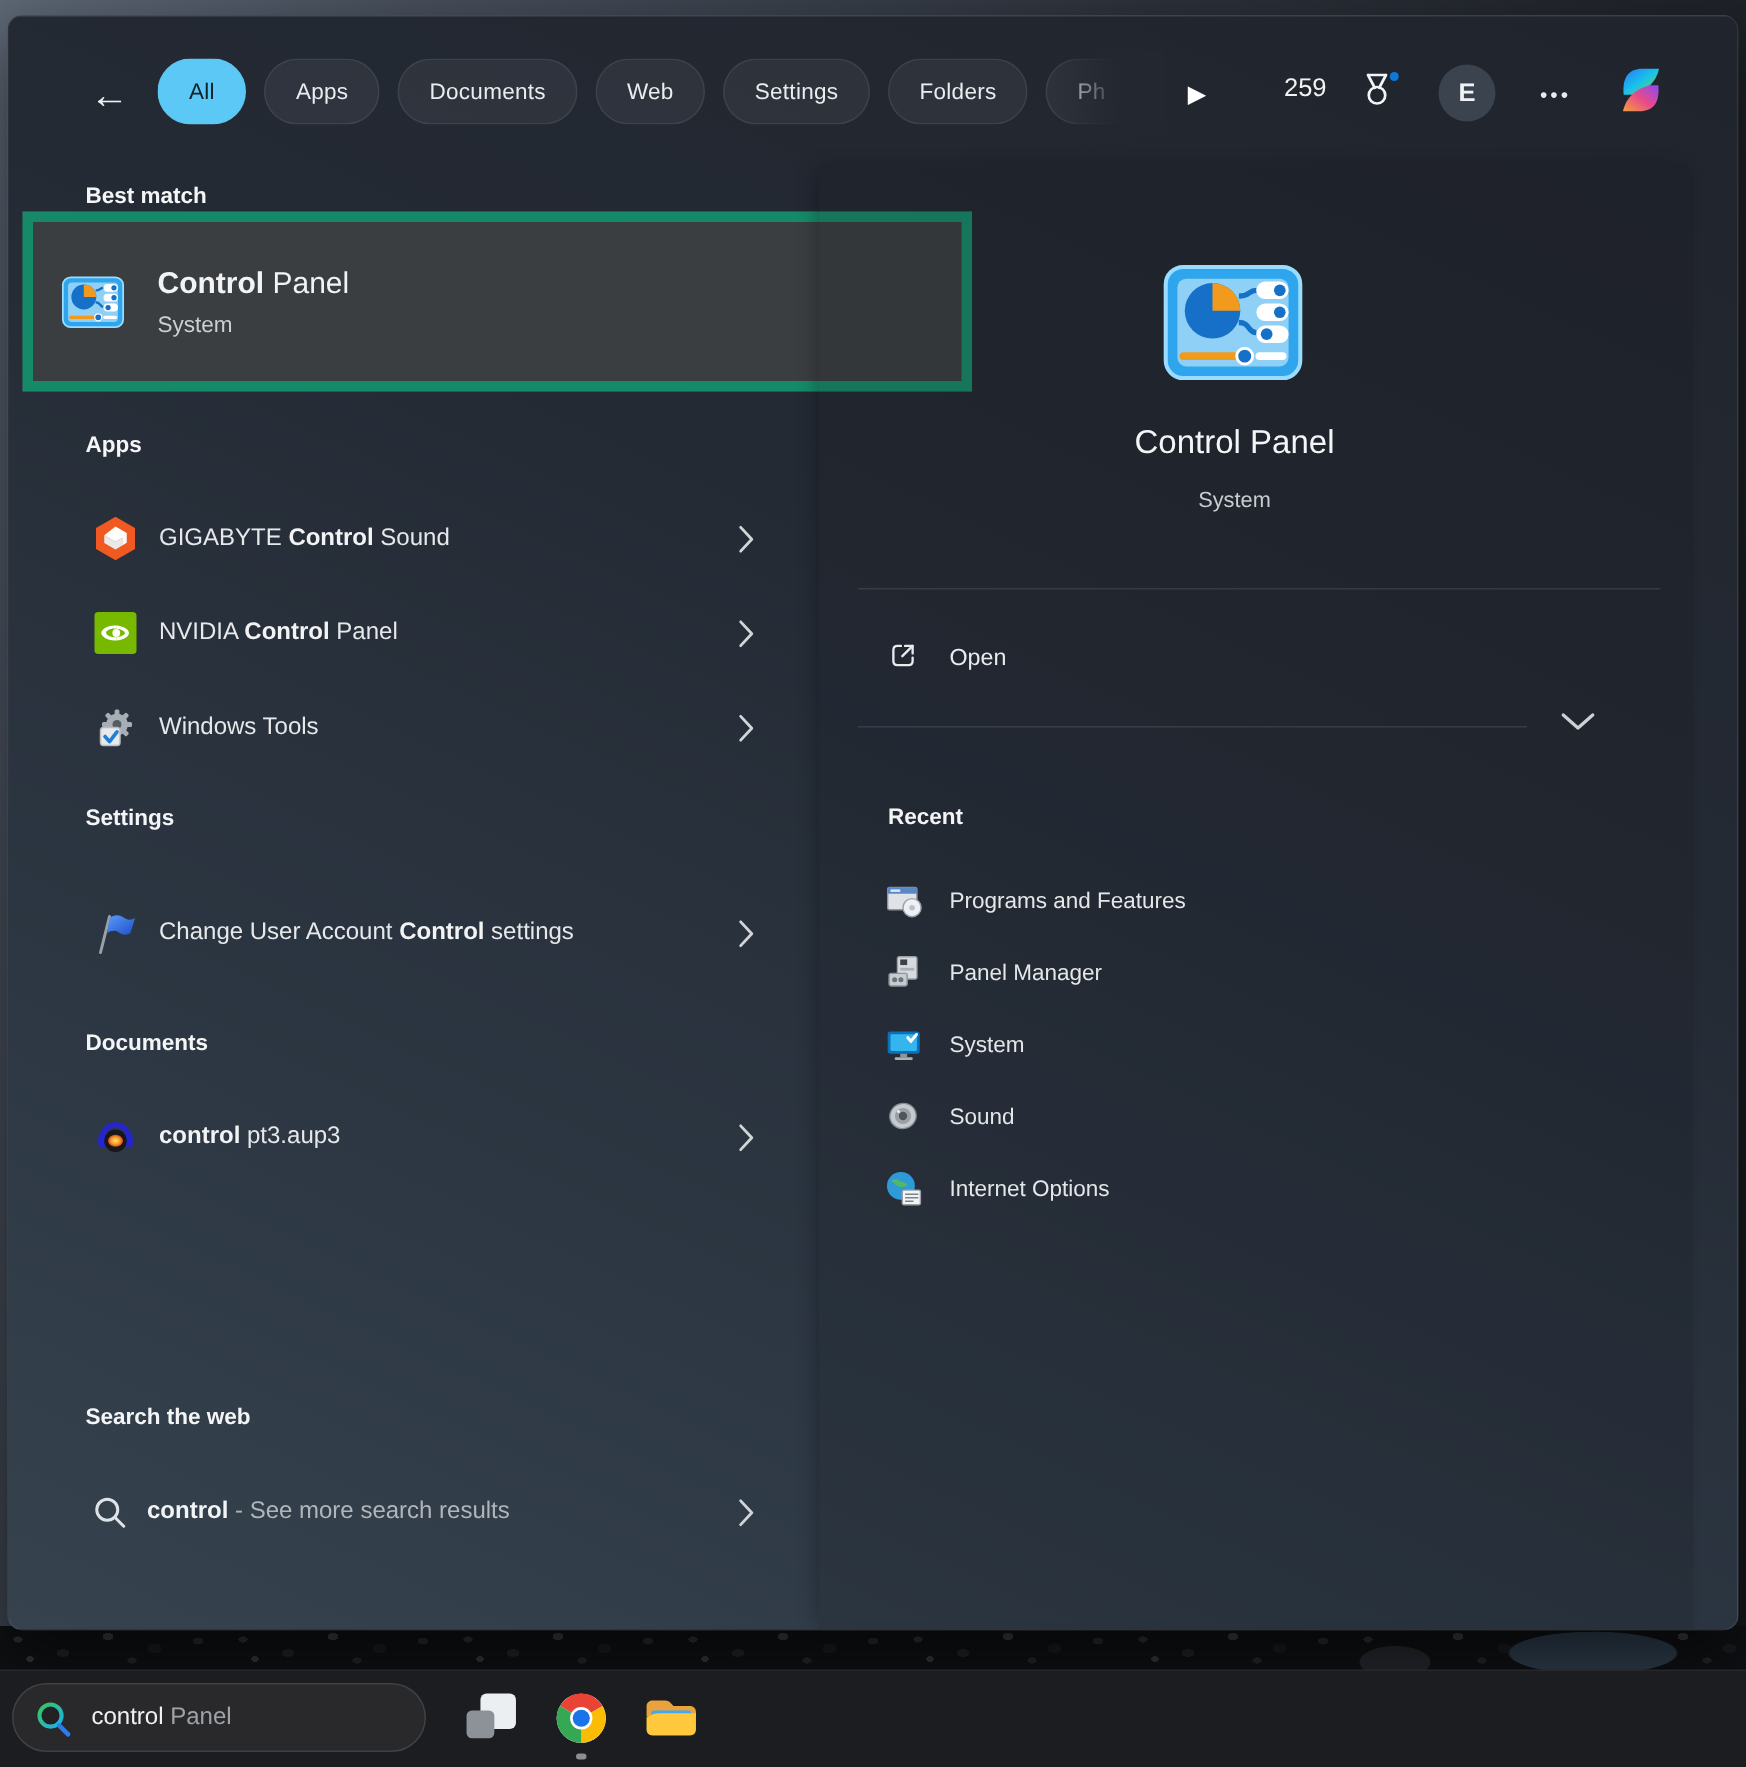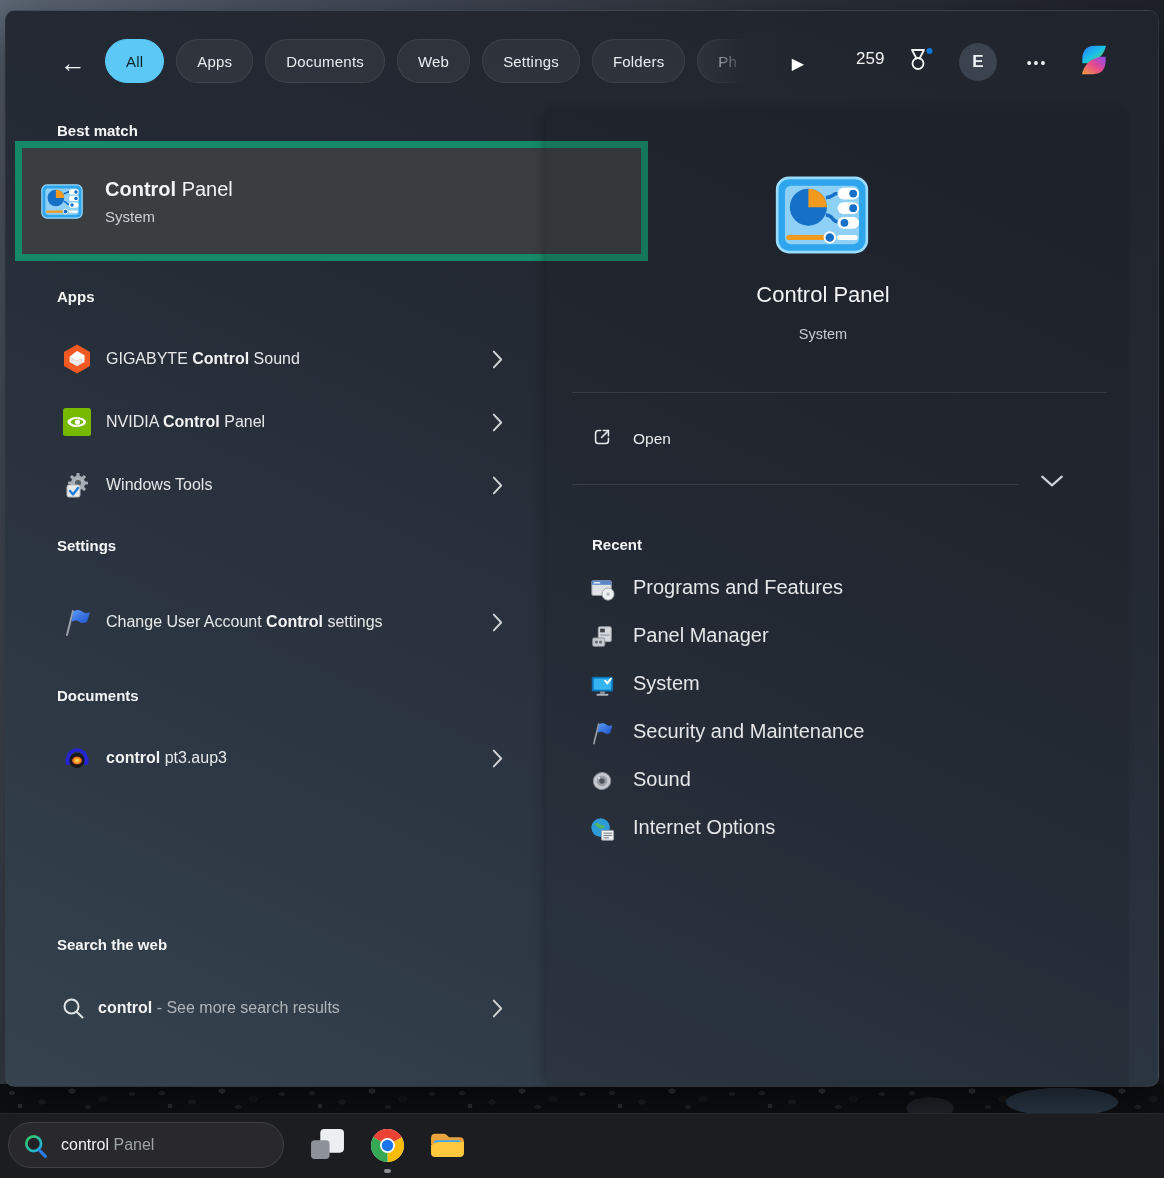--- a/index.html
+++ b/index.html
@@ -84,21 +84,21 @@
   .d-title { position:absolute; left:0; top:174px; width:554px; text-align:center; font-size:22px; color:#f4f5f6; }
   .d-sub { position:absolute; left:0; top:218px; width:554px; text-align:center; font-size:14.5px; color:#c9ccd0; }
   .d-div { position:absolute; height:1px; background:rgba(255,255,255,0.10); }
   .open-row { position:absolute; left:26px; top:308px; width:490px; height:46px; display:flex; align-items:center;
     gap:20px; padding-left:19px; color:#e9ebed; font-size:15.5px;text-align:center; }
   .open-row svg { width:22px; height:22px; }
   .chevdown { position:absolute; left:494px; top:366px; width:24px; height:16px; }
   .chevdown svg { width:24px; height:14px; }
   .r-hdr { position:absolute; left:46px; top:428px; font-size:15px; font-weight:bold; color:#f2f3f4; }
   .r-list { position:absolute; left:0; top:468px; width:560px; }
-  .r-item { height:48px; display:flex; align-items:flex-start; gap:18px; padding-left:43px; font-size:20px; color:#e4e6e8; }
+  .r-item { height:48px; display:flex; align-items:center; gap:18px; padding-left:43px; font-size:15px; color:#e4e6e8; }
   .r-item svg { width:26px; height:26px; flex:0 0 auto; }
 
   
   .taskbar { position:absolute; left:0; top:1113px; width:1164px; height:65px; background:#1b1d20;
     border-top:1px solid rgba(255,255,255,0.05); }
   .tb-search { position:absolute; left:8px; top:8px; width:276px; height:46px; border-radius:23px;
     background:#29292b; border:1px solid #404144; display:flex; align-items:center; padding-left:13px; gap:12px; }
   .tb-search svg { width:27px; height:27px; }
   .tb-text { font-size:16px; color:#f0f1f2; }
   .tb-text .rest { color:#9ea3a8; }
@@ -471,26 +471,20 @@
             </svg>
           <span>Panel Manager</span>
         </div>
         <div class="r-item">
           <svg viewBox="0 0 28 28">
               <use href="#sym-sysmon"></use>
             </svg>
           <span>System</span>
         </div>
         <div class="r-item">
-          <svg viewBox="0 0 32 32">
-              <use href="#sym-flag"></use>
-            </svg>
-          <span>Security and Maintenance</span>
-        </div>
-        <div class="r-item">
           <svg viewBox="0 0 28 28">
               <use href="#sym-sound"></use>
             </svg>
           <span>Sound</span>
         </div>
         <div class="r-item">
           <svg viewBox="0 0 28 28">
               <use href="#sym-inetopt"></use>
             </svg>
           <span>Internet Options</span>

